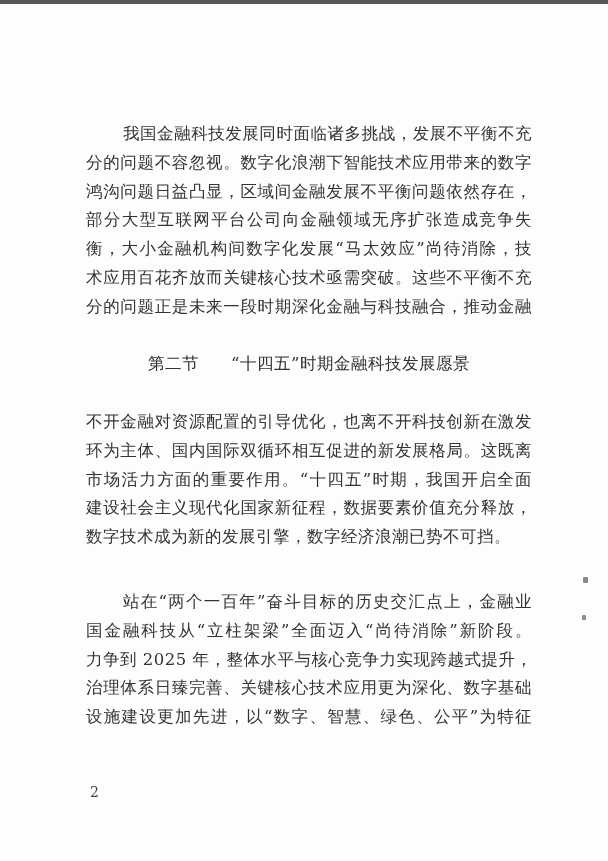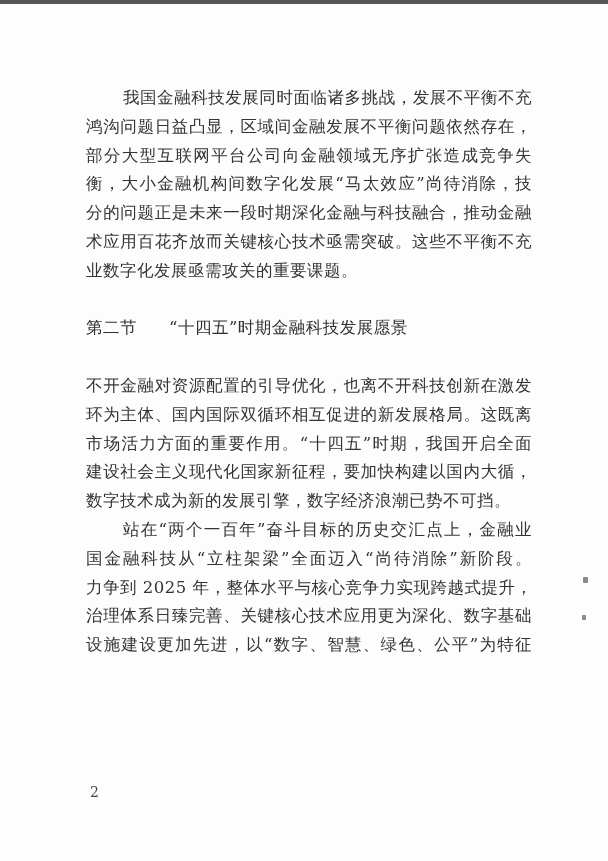--- a/index.html
+++ b/index.html
@@ -38,23 +38,25 @@
     overflow: hidden;
     text-align: justify;
     text-align-last: justify;
     white-space: nowrap;
   }
   .line.short {
     text-align-last: left;
   }
   .line.indent {
     text-indent: 37px;
+    margin-top: 36px;
   }
   .heading-row {
     display: flex;
+    justify-content: center;
     gap: 32px;
     height: 28.8px;
     margin-top: 28.8px;
     margin-bottom: 28.8px;
     color: #2f2f2f;
     white-space: nowrap;
   }
   .page-number {
     position: absolute;
     left: 90px;
@@ -75,38 +77,38 @@
 <body>
 
 <div class="page">
 
   <div class="scan-bar"></div>
 
   <div class="content">
 
     <div>
       <div class="line indent">我国金融科技发展同时面临诸多挑战，发展不平衡不充</div>
+      <div class="line">分的问题不容忽视。数字化浪潮下智能技术应用带来的数字</div>
       <div class="line">鸿沟问题日益凸显，区域间金融发展不平衡问题依然存在，</div>
       <div class="line">部分大型互联网平台公司向金融领域无序扩张造成竞争失</div>
       <div class="line">衡，大小金融机构间数字化发展“马太效应”尚待消除，技</div>
+      <div class="line">术应用百花齐放而关键核心技术亟需突破。这些不平衡不充</div>
       <div class="line">分的问题正是未来一段时期深化金融与科技融合，推动金融</div>
-      <div class="line">术应用百花齐放而关键核心技术亟需突破。这些不平衡不充</div>
-      <div class="line short">业数字化发展亟需攻关的重要课题。</div>
     </div>
 
     <div class="heading-row">
       <span>第二节</span>
       <span>“十四五”时期金融科技发展愿景</span>
     </div>
 
     <div>
       <div class="line">不开金融对资源配置的引导优化，也离不开科技创新在激发</div>
       <div class="line">环为主体、国内国际双循环相互促进的新发展格局。这既离</div>
       <div class="line">市场活力方面的重要作用。“十四五”时期，我国开启全面</div>
-      <div class="line">建设社会主义现代化国家新征程，要加快构建以国内大循，</div>
+      <div class="line">建设社会主义现代化国家新征程，数据要素价值充分释放，</div>
       <div class="line short">数字技术成为新的发展引擎，数字经济浪潮已势不可挡。</div>
     </div>
 
     <div>
       <div class="line indent">站在“两个一百年”奋斗目标的历史交汇点上，金融业</div>
       <div class="line">国金融科技从“立柱架梁”全面迈入“尚待消除”新阶段。</div>
       <div class="line">力争到 2025 年，整体水平与核心竞争力实现跨越式提升，</div>
       <div class="line">治理体系日臻完善、关键核心技术应用更为深化、数字基础</div>
       <div class="line">设施建设更加先进，以“数字、智慧、绿色、公平”为特征</div>
     </div>

